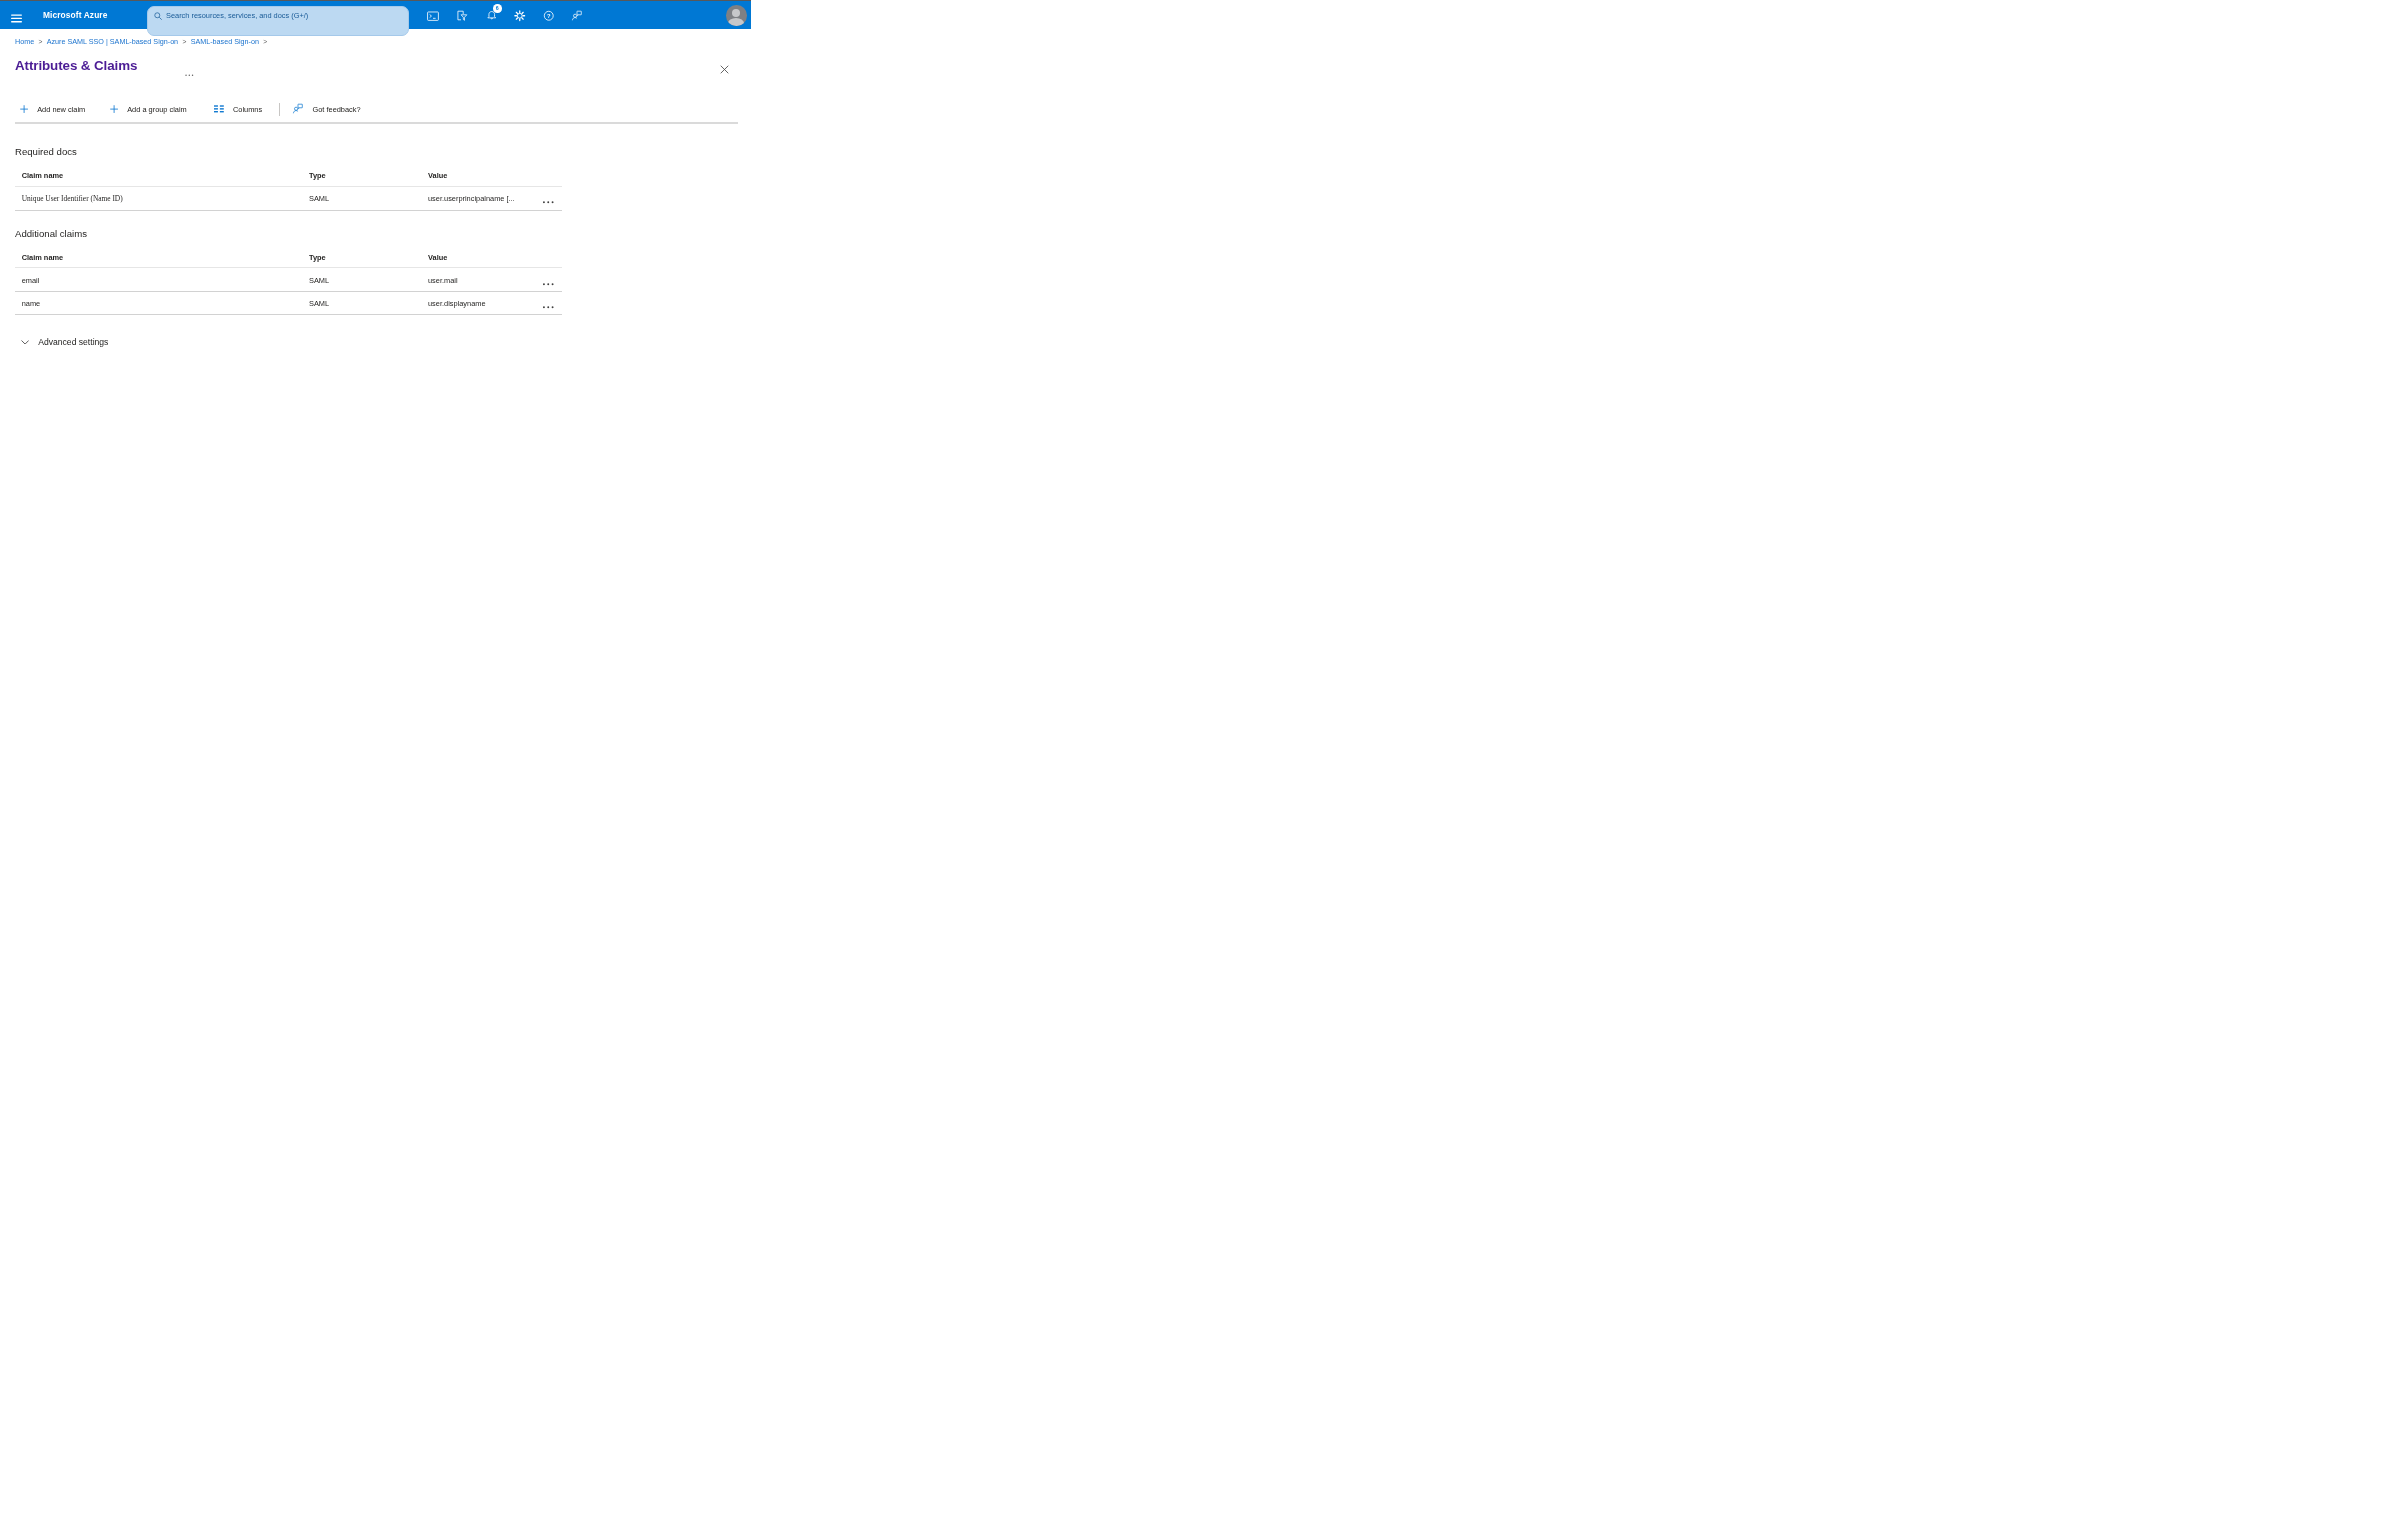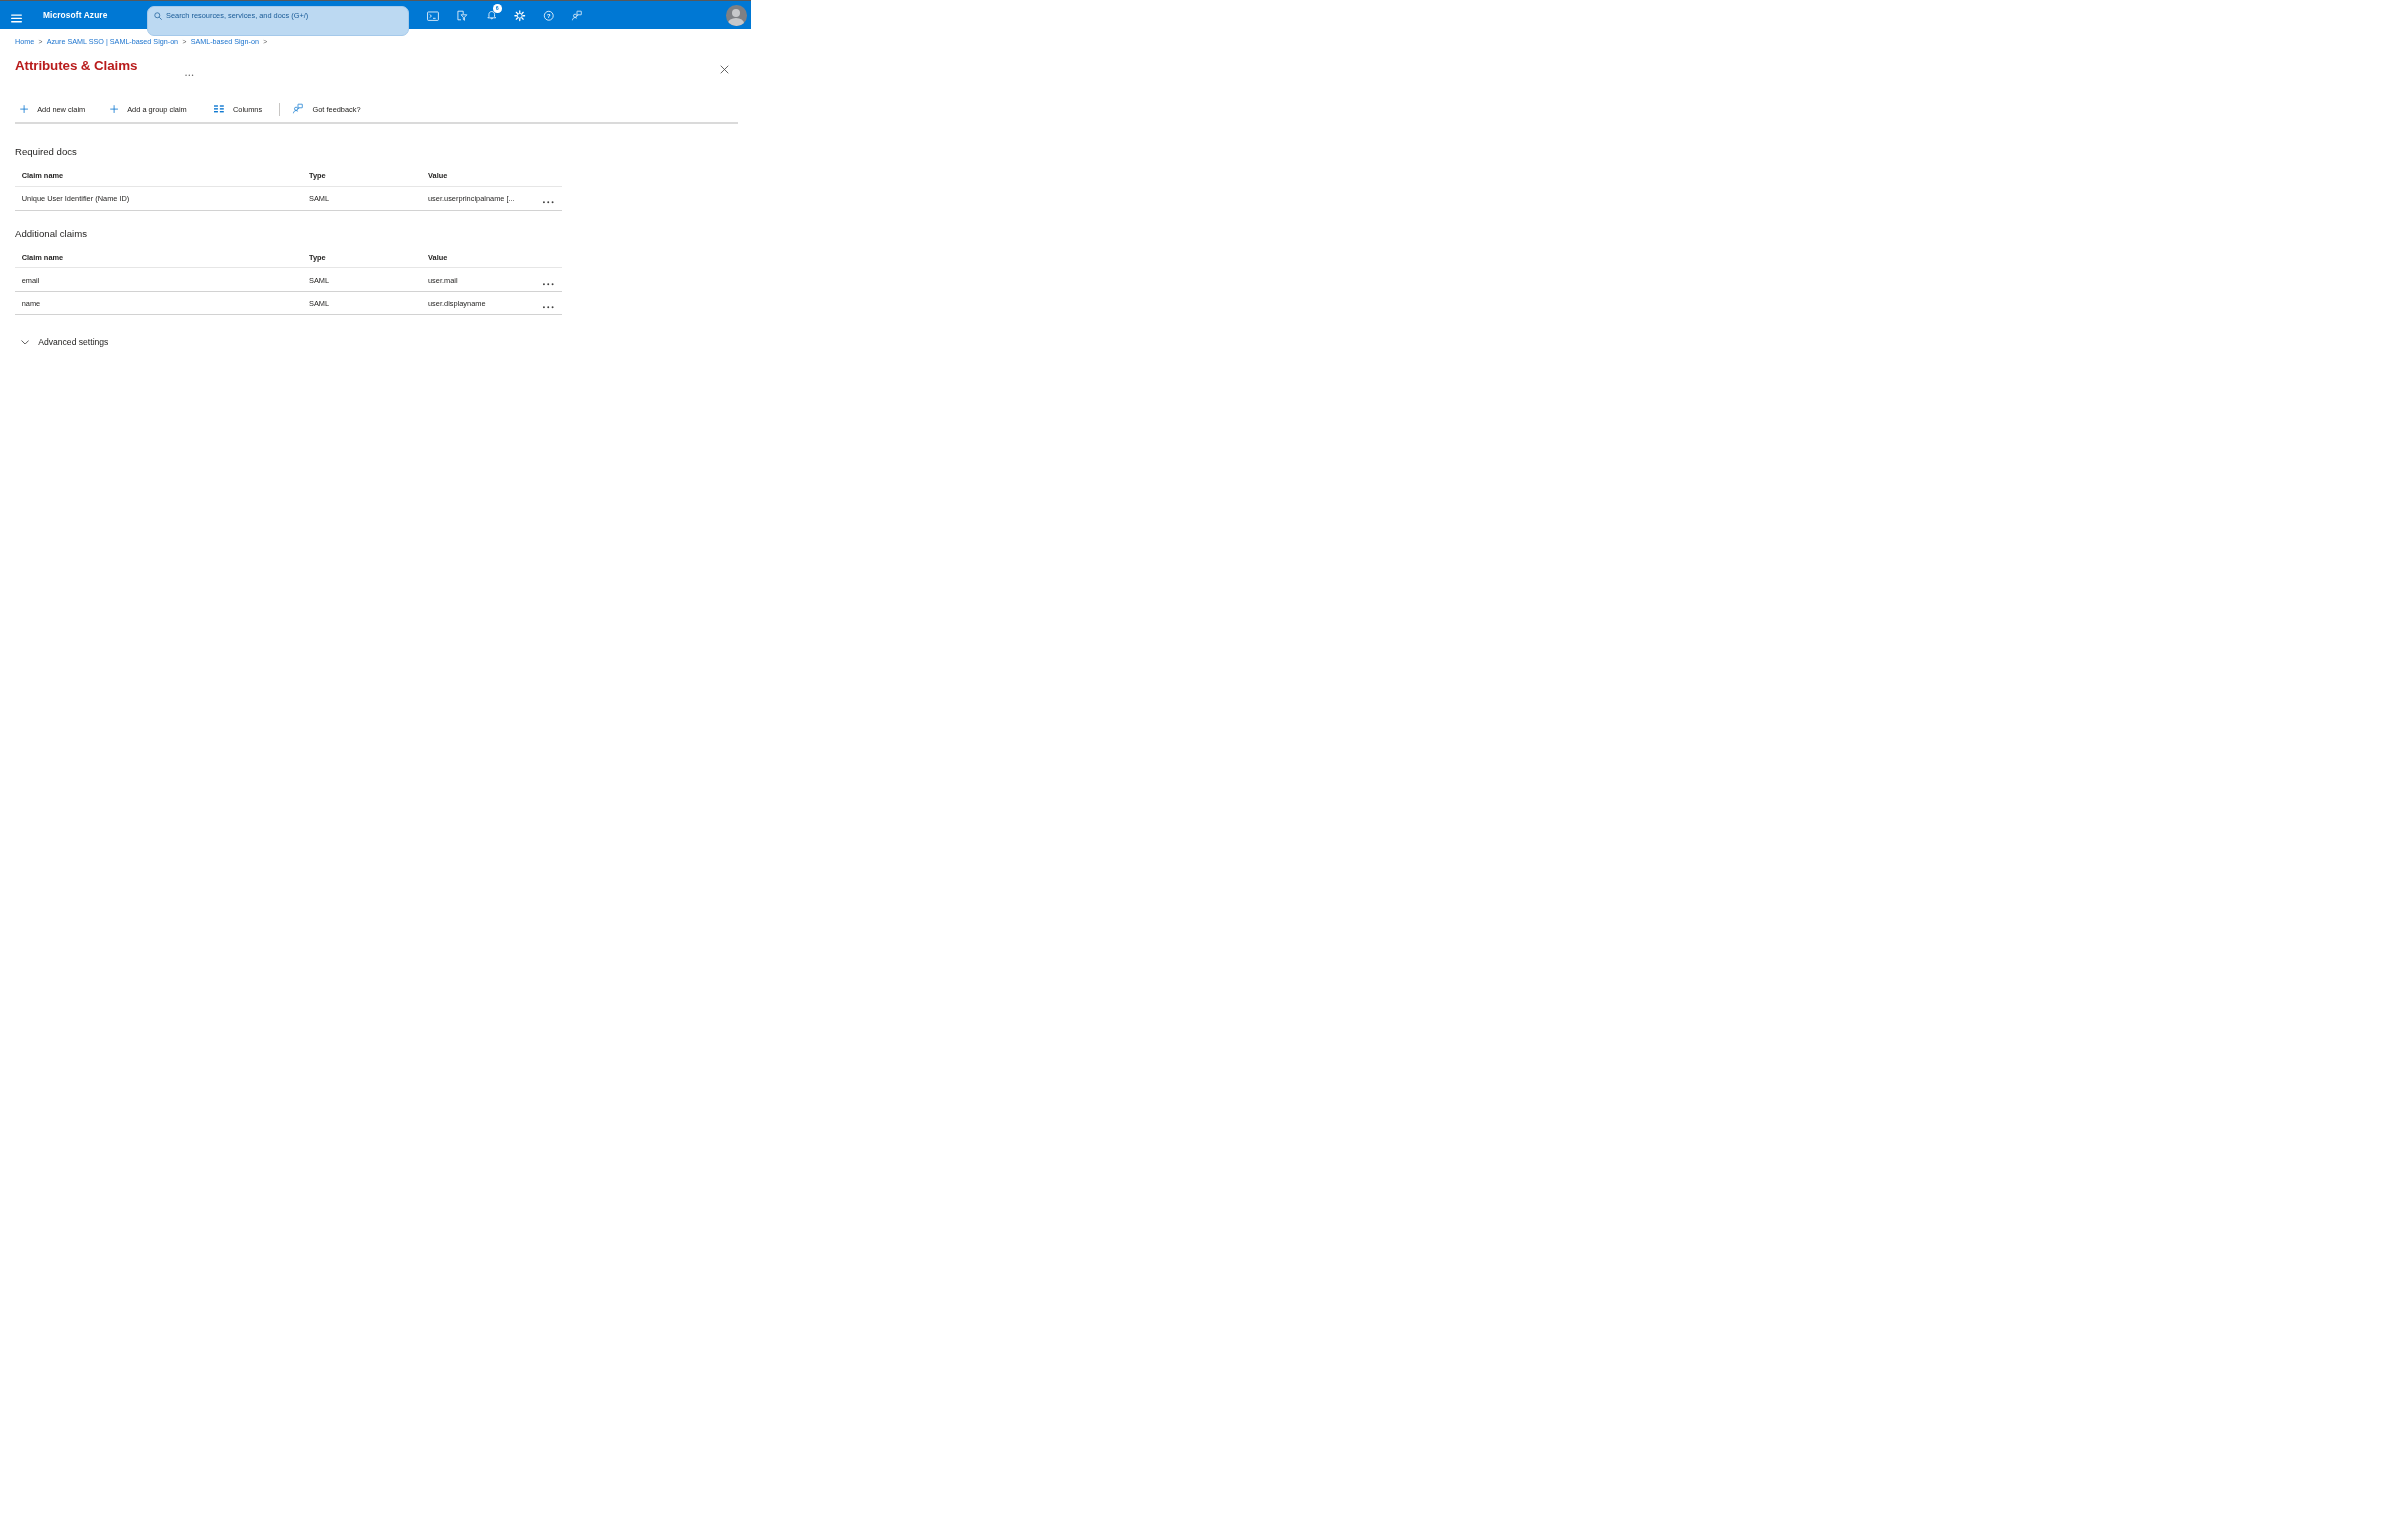--- a/index.html
+++ b/index.html
@@ -24,21 +24,21 @@
   .avatar { left:726px; top:3.8px; width:20.7px; height:20.7px; border-radius:50%; background:#7e8084; overflow:hidden; cursor:pointer; border:none; padding:0; }
   .avatar .head { position:absolute; left:6.2px; top:3.4px; width:8.2px; height:8.2px; border-radius:50%; background:#c7c8ca; }
   .avatar .body { position:absolute; left:2.4px; top:13px; width:16px; height:10.6px; border-radius:50% 50% 0 0; background:#c7c8ca; }
 
   
   .breadcrumb { left:15px; top:37px; font-size:7.2px; white-space:nowrap; }
   .crumb { color:#1b73ce; text-decoration:none; cursor:pointer; }
   .crumb-sep { color:#5c5c5c; margin:0 4.3px; font-size:6.7px; }
 
   
-  .page-title { left:15px; top:58px; font-size:13.4px; font-weight:700; color:#b91c1c; letter-spacing:-0.1px; }
+  .page-title { left:15px; top:58px; font-size:13.4px; font-weight:700; color:#4c1d95; letter-spacing:-0.1px; }
   .title-more { left:184px; top:63px; background:none; border:none; cursor:pointer; padding:1px; }
   .close-btn { left:719px; top:61px; background:none; border:none; cursor:pointer; padding:1px; }
 
   
   .toolbar-item { top:102px; height:14.4px; display:flex; align-items:center; gap:9px; background:none; border:none; cursor:pointer; padding:0; font-family:"Liberation Sans",sans-serif; }
   .toolbar-item .lbl { font-size:7.4px; color:#23211f; white-space:nowrap; }
   .toolbar-divider { left:279px; top:103px; width:0.5px; height:12.5px; background:#c8c6c4; }
   .toolbar-sep { left:15px; top:122px; width:723px; height:1.9px; background:#dadada; }
 
   
@@ -211,21 +211,21 @@
   <h2 class="abs section-title" style="top:146px;">Required docs</h2>
 
   <div class="abs thead" style="left:15px; top:171px; width:547px;">
     <span class="th" style="left:6.7px;">Claim name</span>
     <span class="th" style="left:294px;">Type</span>
     <span class="th" style="left:413px;">Value</span>
   </div>
   <div class="abs sep-light" style="top:186px;"></div>
 
   <div class="abs trow" style="top:187px; height:22.6px;">
-    <span class="td" style="left:6.7px;">Unique User Identifier (Name ID)</span>
+    <span class="td" style="left:6.7px;font-family:Liberation Serif, serif;">Unique User Identifier (Name ID)</span>
     <span class="td" style="left:294px;">SAML</span>
     <span class="td" style="left:413px;">user.userprincipalname [...</span>
     <button class="row-menu">
       <svg width="12.5" height="2.9" viewBox="0 0 26 6">
         <circle cx="4" cy="3" r="2" fill="#404040"></circle>
           <circle cx="13" cy="3" r="2" fill="#404040"></circle>
           <circle cx="22" cy="3" r="2" fill="#404040"></circle>
       </svg>
     </button>
   </div>

